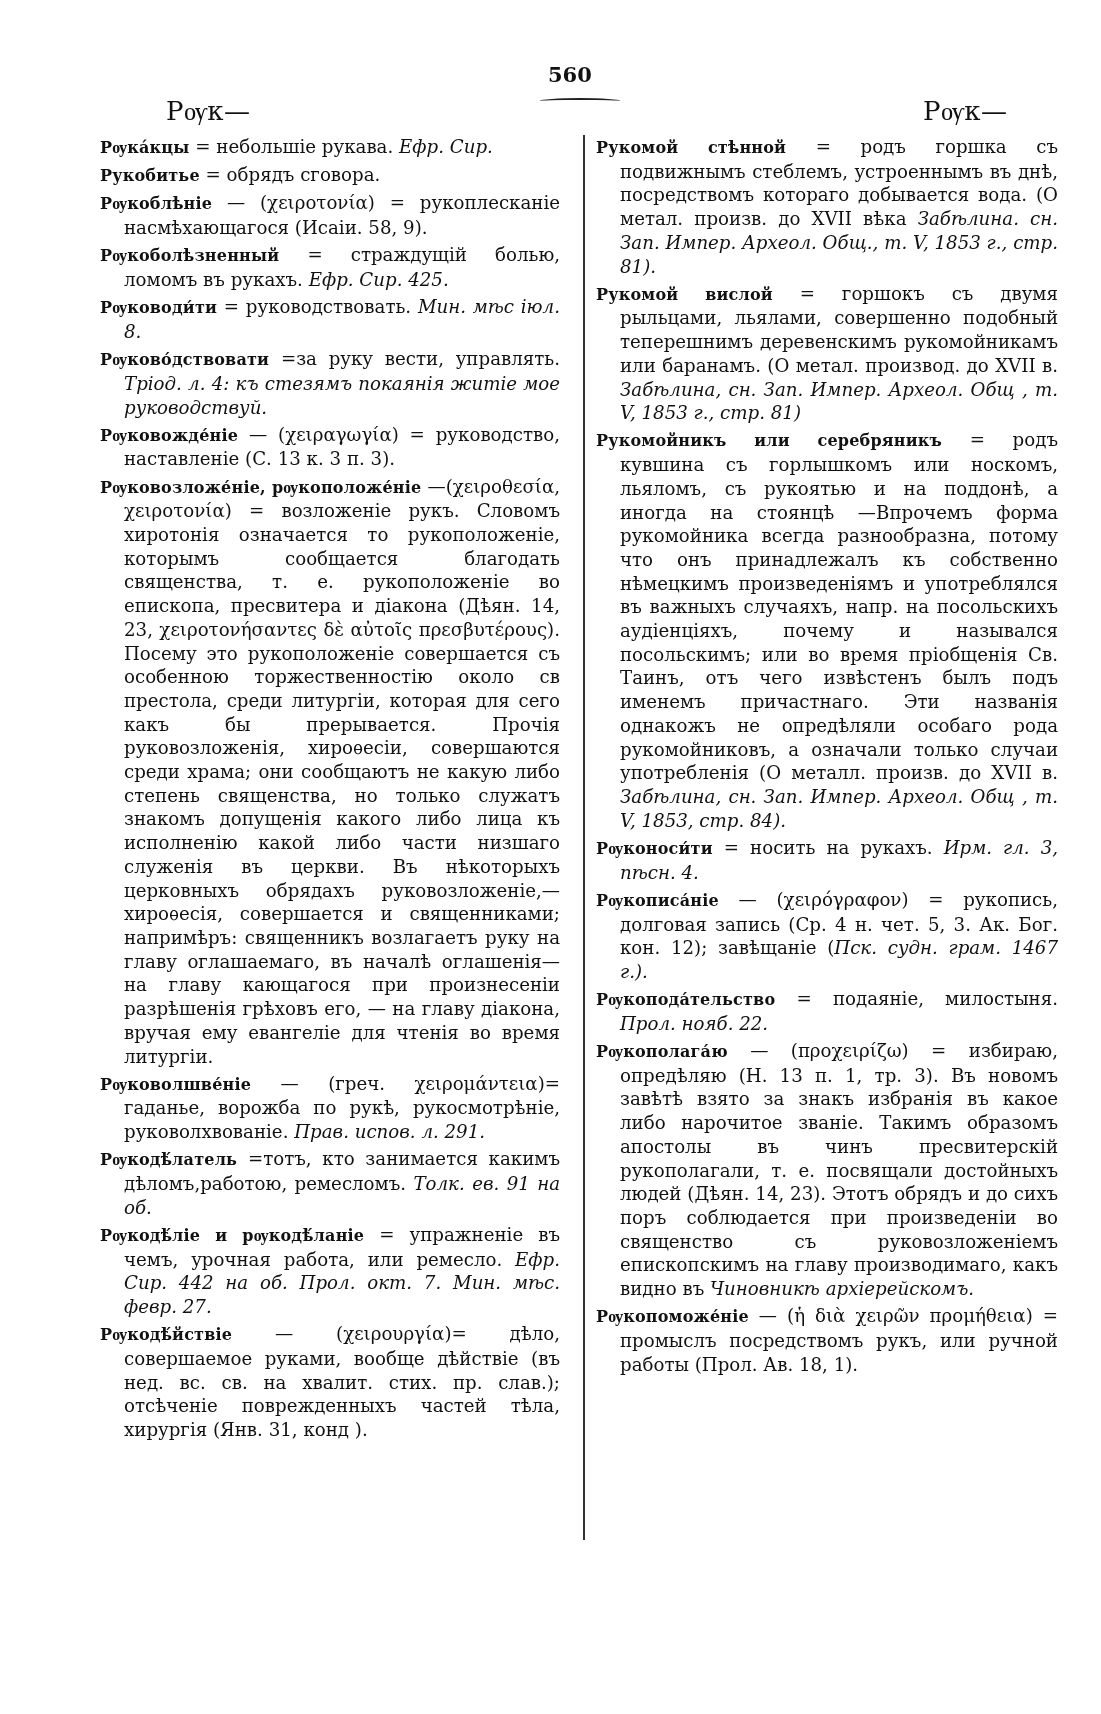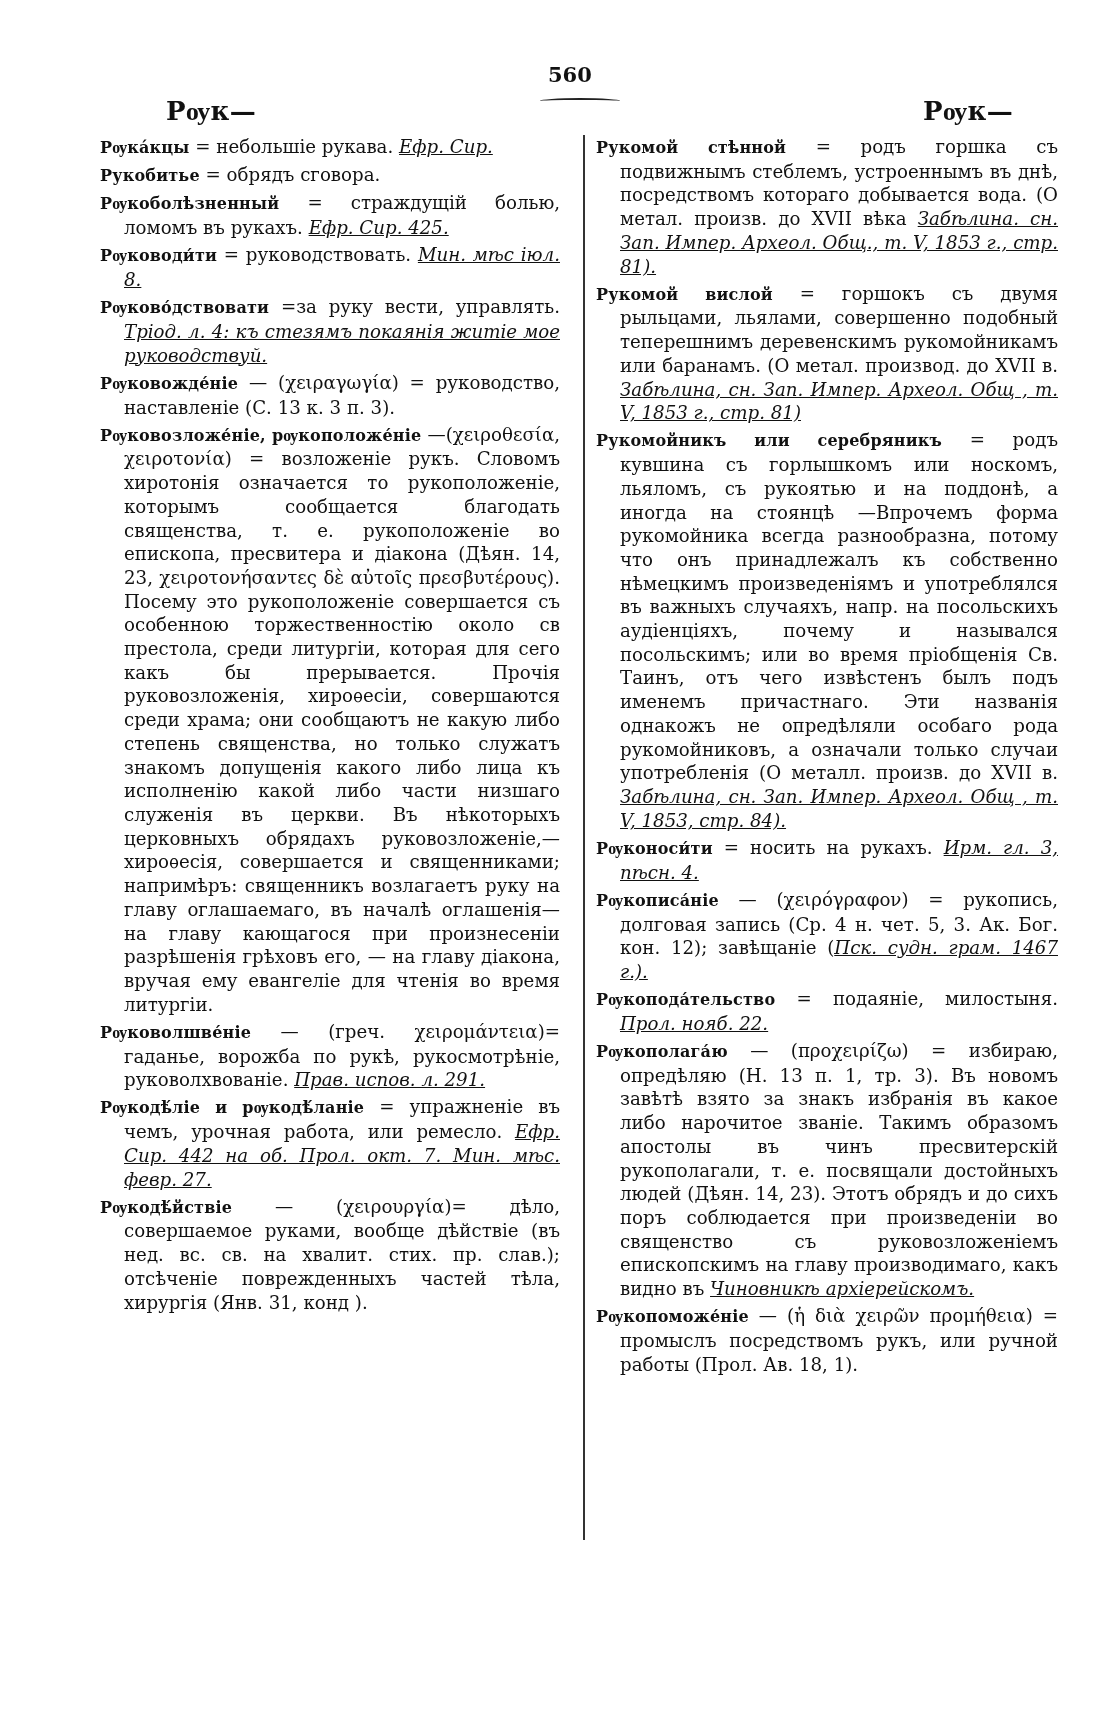--- a/index.html
+++ b/index.html
@@ -1,50 +1,52 @@
 <!DOCTYPE html>
 <html><head>
 <meta charset="utf-8">
 <style>
   html, body { margin: 0; padding: 0; background: #ffffff; }
   body { width: 1101px; height: 1714px; position: relative; overflow: hidden;
          font-family: "DejaVu Serif", "Liberation Serif", serif; color: #111; }
   .page-number { position: absolute; left: 548px; top: 62px; font-weight: bold; font-size: 21px; text-align: right; }
   .pn-rule { position: absolute; left: 540px; top: 98px; width: 80px; height: 4px;
              border-top: 2px solid #222; border-radius: 50%; }
-  .running-head { position: absolute; top: 96px; font-weight: bold; font-size: 26px; letter-spacing: 0.5px; text-align: right; }
+  .running-head { position: absolute; top: 96px; font-weight: normal; font-size: 26px; letter-spacing: 0.5px; text-align: right; }
   .rh-left { left: 166px; }
   .rh-right { left: 923px; }
   .column { position: absolute; top: 135px; width: 460px; font-size: 18.2px; line-height: 23.7px; }
   .col-left { left: 100px; }
   .col-right { left: 596px; width: 462px; }
   .divider { position: absolute; left: 583px; top: 135px; width: 6px; height: 1405px;
              border-left: 2px solid #333; }
   .entry { margin: 0 0 3.5px 0; padding-left: 24px; text-indent: -24px; text-align: justify; }
   .hw { font-weight: bold; font-size: 16px; letter-spacing: 0.2px; }
-  .ref { font-style: italic; text-decoration: underline; }
+  .ref { font-style: italic; }
   .body-text { }
 </style>
 </head>
 <body>
 
 <div class="page-number">560</div>
 <div class="pn-rule"></div>
 <div class="running-head rh-left">Рѹк—</div>
 <div class="running-head rh-right">Рѹк—</div>
 
 <div class="column col-left" id="col-left">
     <p class="entry"><span class="hw">Рѹкáкцы</span> <span class="body-text">= небольшiе рукава. </span><span class="ref">Ефр. Сир.</span></p>
     <p class="entry"><span class="hw">Рукобитье</span> <span class="body-text">= обрядъ сговора.</span><span class="ref"></span></p>
+    <p class="entry"><span class="hw">Рѹкоблѣнiе</span> <span class="body-text">— (χειροτονία) = рукоплесканiе насмѣхающагося (Исаiи. 58, 9).</span><span class="ref"></span></p>
     <p class="entry"><span class="hw">Рѹкоболѣзненный</span> <span class="body-text">= страждущiй болью, ломомъ въ рукахъ. </span><span class="ref">Ефр. Сир. 425.</span></p>
     <p class="entry"><span class="hw">Рѹководи́ти</span> <span class="body-text">= руководствовать. </span><span class="ref">Мин. мѣс iюл. 8.</span></p>
     <p class="entry"><span class="hw">Рѹково́дствовати</span> <span class="body-text">=за руку вести, управлять. </span><span class="ref">Трiод. л. 4: къ стезямъ покаянiя житiе мое руководствуй.</span></p>
     <p class="entry"><span class="hw">Рѹковожде́нiе</span> <span class="body-text">— (χειραγωγία) = руководство, наставленiе (С. 13 к. 3 п. 3).</span><span class="ref"></span></p>
     <p class="entry"><span class="hw">Рѹковозложе́нiе, рѹкоположе́нiе</span> <span class="body-text">—(χειροθεσία, χειροτονία) = возложенiе рукъ. Словомъ хиротонiя означается то рукоположенiе, которымъ сообщается благодать священства, т. е. рукоположенiе во епископа, пресвитера и дiакона (Дѣян. 14, 23, χειροτονήσαντες δὲ αὐτοῖς πρεσβυτέρους). Посему это рукоположенiе совершается съ особенною торжественностiю около св престола, среди литургiи, которая для сего какъ бы прерывается. Прочiя руковозложенiя, хироѳесiи, совершаются среди храма; они сообщаютъ не какую либо степень священства, но только служатъ знакомъ допущенiя какого либо лица къ исполненiю какой либо части низшаго служенiя въ церкви. Въ нѣкоторыхъ церковныхъ обрядахъ руковозложенiе,—хироѳесiя, совершается и священниками; напримѣръ: священникъ возлагаетъ руку на главу оглашаемаго, въ началѣ оглашенiя—на главу кающагося при произнесенiи разрѣшенiя грѣховъ его, — на главу дiакона, вручая ему евангелiе для чтенiя во время литургiи.</span><span class="ref"></span></p>
     <p class="entry"><span class="hw">Рѹковолшве́нiе</span> <span class="body-text">— (греч. χειρομάντεια)= гаданье, ворожба по рукѣ, рукосмотрѣнiе, руковолхвованiе. </span><span class="ref">Прав. испов. л. 291.</span></p>
+    <p class="entry"><span class="hw">Рѹкодѣ́латель</span> <span class="body-text">=тотъ, кто занимается какимъ дѣломъ,работою, ремесломъ. </span><span class="ref">Толк. ев. 91 на об.</span></p>
     <p class="entry"><span class="hw">Рѹкодѣ́лiе и рѹкодѣ́ланiе</span> <span class="body-text">= упражненiе въ чемъ, урочная работа, или ремесло. </span><span class="ref">Ефр. Сир. 442 на об. Прол. окт. 7. Мин. мѣс. февр. 27.</span></p>
     <p class="entry"><span class="hw">Рѹкодѣ́йствiе</span> <span class="body-text">— (χειρουργία)= дѣло, совершаемое руками, вообще дѣйствiе (въ нед. вс. св. на хвалит. стих. пр. слав.); отсѣченiе поврежденныхъ частей тѣла, хирургiя (Янв. 31, конд ).</span><span class="ref"></span></p>
   </div>
 <div class="divider"></div>
 <div class="column col-right" id="col-right">
     <p class="entry"><span class="hw">Рукомой стѣнной</span> <span class="body-text">= родъ горшка съ подвижнымъ стеблемъ, устроеннымъ въ днѣ, посредствомъ котораго добывается вода. (О метал. произв. до XVII вѣка </span><span class="ref">Забѣлина. сн. Зап. Импер. Археол. Общ., т. V, 1853 г., стр. 81).</span></p>
     <p class="entry"><span class="hw">Рукомой вислой</span> <span class="body-text">= горшокъ съ двумя рыльцами, льялами, совершенно подобный теперешнимъ деревенскимъ рукомойникамъ или баранамъ. (О метал. производ. до XVII в. </span><span class="ref">Забѣлина, сн. Зап. Импер. Археол. Общ , т. V, 1853 г., стр. 81)</span></p>
     <p class="entry"><span class="hw">Рукомойникъ или серебряникъ</span> <span class="body-text">= родъ кувшина съ горлышкомъ или носкомъ, льяломъ, съ рукоятью и на поддонѣ, а иногда на стоянцѣ —Впрочемъ форма рукомойника всегда разнообразна, потому что онъ принадлежалъ къ собственно нѣмецкимъ произведенiямъ и употреблялся въ важныхъ случаяхъ, напр. на посольскихъ аудiенцiяхъ, почему и назывался посольскимъ; или во время прiобщенiя Св. Таинъ, отъ чего извѣстенъ былъ подъ именемъ причастнаго. Эти названiя однакожъ не опредѣляли особаго рода рукомойниковъ, а означали только случаи употребленiя (О металл. произв. до XVII в. </span><span class="ref">Забѣлина, сн. Зап. Импер. Археол. Общ , т. V, 1853, стр. 84).</span></p>
     <p class="entry"><span class="hw">Рѹконоси́ти</span> <span class="body-text">= носить на рукахъ. </span><span class="ref">Ирм. гл. 3, пѣсн. 4.</span></p>
     <p class="entry"><span class="hw">Рѹкописа́нiе</span> <span class="body-text">— (χειρόγραφον) = рукопись, долговая запись (Ср. 4 н. чет. 5, 3. Ак. Бог. кон. 12); завѣщанiе (</span><span class="ref">Пск. судн. грам. 1467 г.).</span></p>

